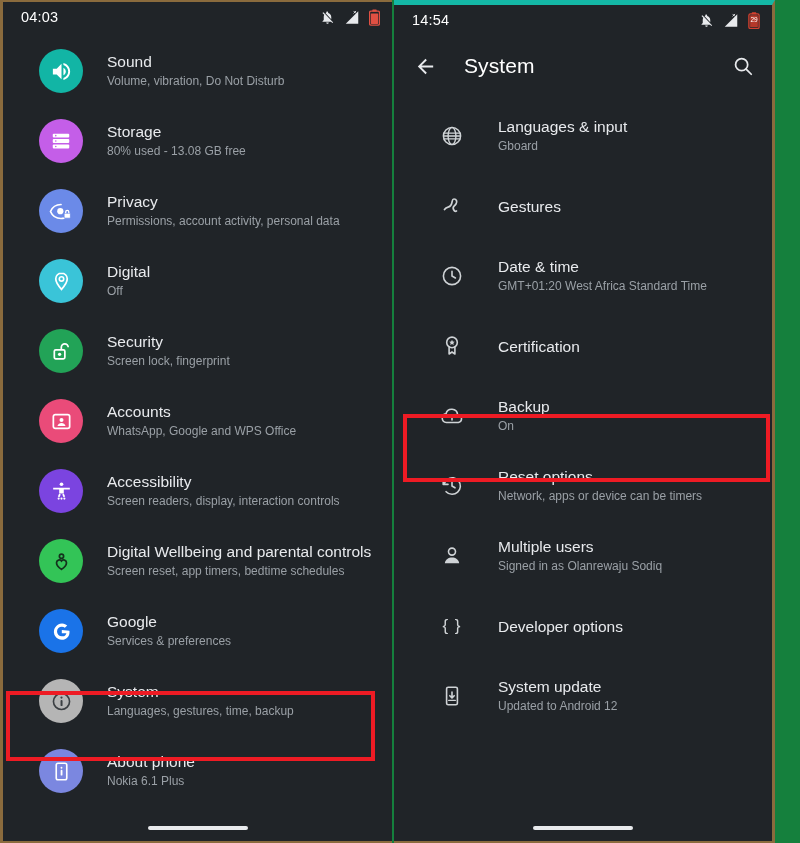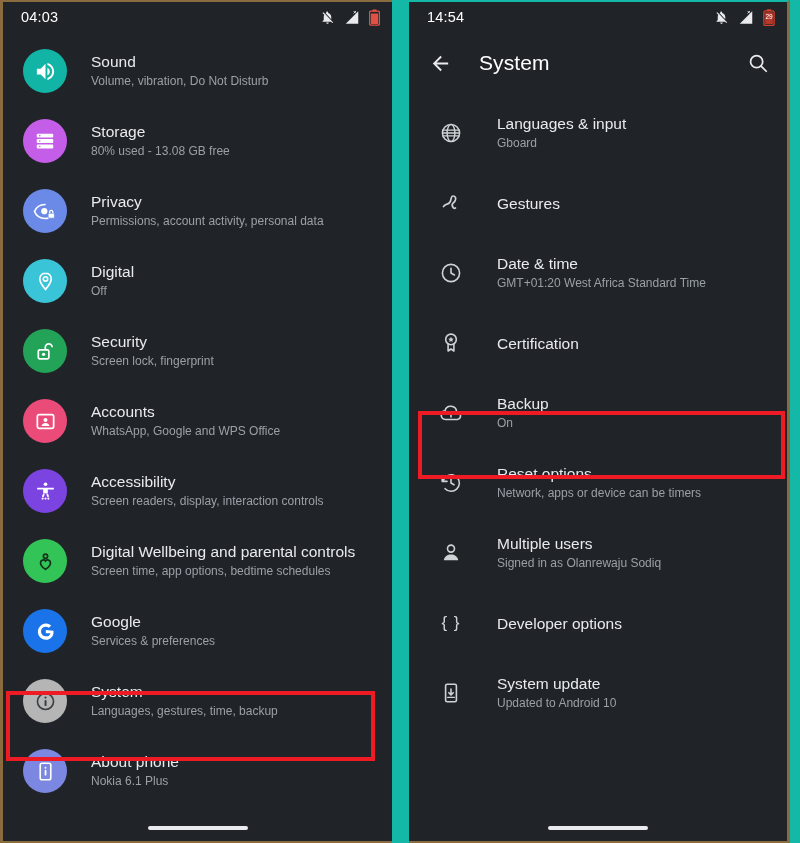--- a/index.html
+++ b/index.html
@@ -5,30 +5,30 @@
   * { box-sizing: border-box; margin: 0; padding: 0; }
   html, body {
     width: 800px; height: 843px;
     background: #000;
     font-family: "Liberation Sans", sans-serif;
     overflow: hidden;
   }
   .screens {
     display: flex;
     width: 800px; height: 843px;
-    background: #14b8a6;
+    background: #15803d;
   }
   .phone {
     position: relative;
     background: #202428;
     height: 843px;
     overflow: hidden;
   }
   .phone.left  { width: 392px; border-left: 3px solid #8a6b3d; border-top:2px solid #8a6b3d; border-bottom:2px solid #8a6b3d;}
-  .phone.right { width: 381px; margin-left: 17px; border-right: 3px solid #8a6b3d; border-top:2px solid #14b8a6; border-bottom:2px solid #8a6b3d;}
+  .phone.right { width: 381px; margin-left: 2px; border-right: 3px solid #8a6b3d; border-top:5px solid #14b8a6; border-bottom:2px solid #8a6b3d;}
 
   
   .statusbar {
     height: 30px;
     display: flex; align-items: center;
     justify-content: space-between;
     padding: 0 12px 0 18px;
   }
   .status-time {
     color: #ffffff;
@@ -54,21 +54,21 @@
     letter-spacing: .1px;
   }
   .appbar .icon-btn { width: 26px; height: 26px; display:flex; align-items:center; justify-content:center; }
   .appbar .icon-btn svg { display:block; }
 
   
   .list { padding-top: 4px; }
   .row {
     display: flex;
     align-items: center;
-    padding: 0 10px;
+    padding: 0 26px;
     height: 70px;
     position: relative;
   }
   .row-icon {
     width: 44px; height: 44px;
     flex: 0 0 44px;
     border-radius: 50%;
     display: flex; align-items: center; justify-content: center;
     margin-right: 24px;
     margin-left: 10px;
@@ -250,21 +250,21 @@
 
       <div class="row">
         <span class="row-icon" style="background:#33c457">
           <svg width="23" height="23" viewBox="0 0 24 24">
             <circle cx="12" cy="6.6" r="2.2" fill="none" stroke="#14321d" stroke-width="1.8"></circle>
             <path d="M12 20.2s-5.2-3.5-5.2-7a2.9 2.9 0 015.2-1.7 2.9 2.9 0 015.2 1.7c0 3.5-5.2 7-5.2 7z" fill="none" stroke="#14321d" stroke-width="1.8"></path>
           </svg>
         </span>
         <span class="row-text">
           <span class="row-title">Digital Wellbeing and parental controls</span>
-          <span class="row-sub">Screen time, app options, bedtime schedules</span>
+          <span class="row-sub">Screen reset, app timers, bedtime schedules</span>
         </span>
       </div>
 
       <div class="row">
         <span class="row-icon" style="background:#1a73e8">
           <svg width="25" height="25" viewBox="0 0 24 24">
             <path d="M12.3 10.6v3.1h4.4a3.9 3.9 0 01-4.4 2.9 4.6 4.6 0 110-9.2 4.2 4.2 0 012.9 1.1l2.3-2.3A7.8 7.8 0 1012.3 20c4.4 0 7.4-3.1 7.4-7.5a8 8 0 00-.1-1.3z" fill="#fff"></path>
           </svg>
         </span>
         <span class="row-text">
@@ -455,21 +455,21 @@
       <div class="row">
         <span class="row-icon flat">
           <svg width="24" height="24" viewBox="0 0 24 24">
             <rect x="6.6" y="3.2" width="10.8" height="17.6" rx="1.6" fill="none" stroke="#cfd3d6" stroke-width="1.6"></rect>
             <path d="M12 8v5.6M12 13.9l-2.2-2.2M12 13.9l2.2-2.2" fill="none" stroke="#cfd3d6" stroke-width="1.6" stroke-linecap="round"></path>
             <path d="M8.7 16.4h6.6" stroke="#cfd3d6" stroke-width="1.4" stroke-linecap="round"></path>
           </svg>
         </span>
         <span class="row-text">
           <span class="row-title">System update</span>
-          <span class="row-sub">Updated to Android 10</span>
+          <span class="row-sub">Updated to Android 12</span>
         </span>
       </div>
 
     </div>
 
     <div class="hl" id="hl-reset"></div>
 
     <div class="navbar">
       <div class="nav-pill"></div>
     </div>

